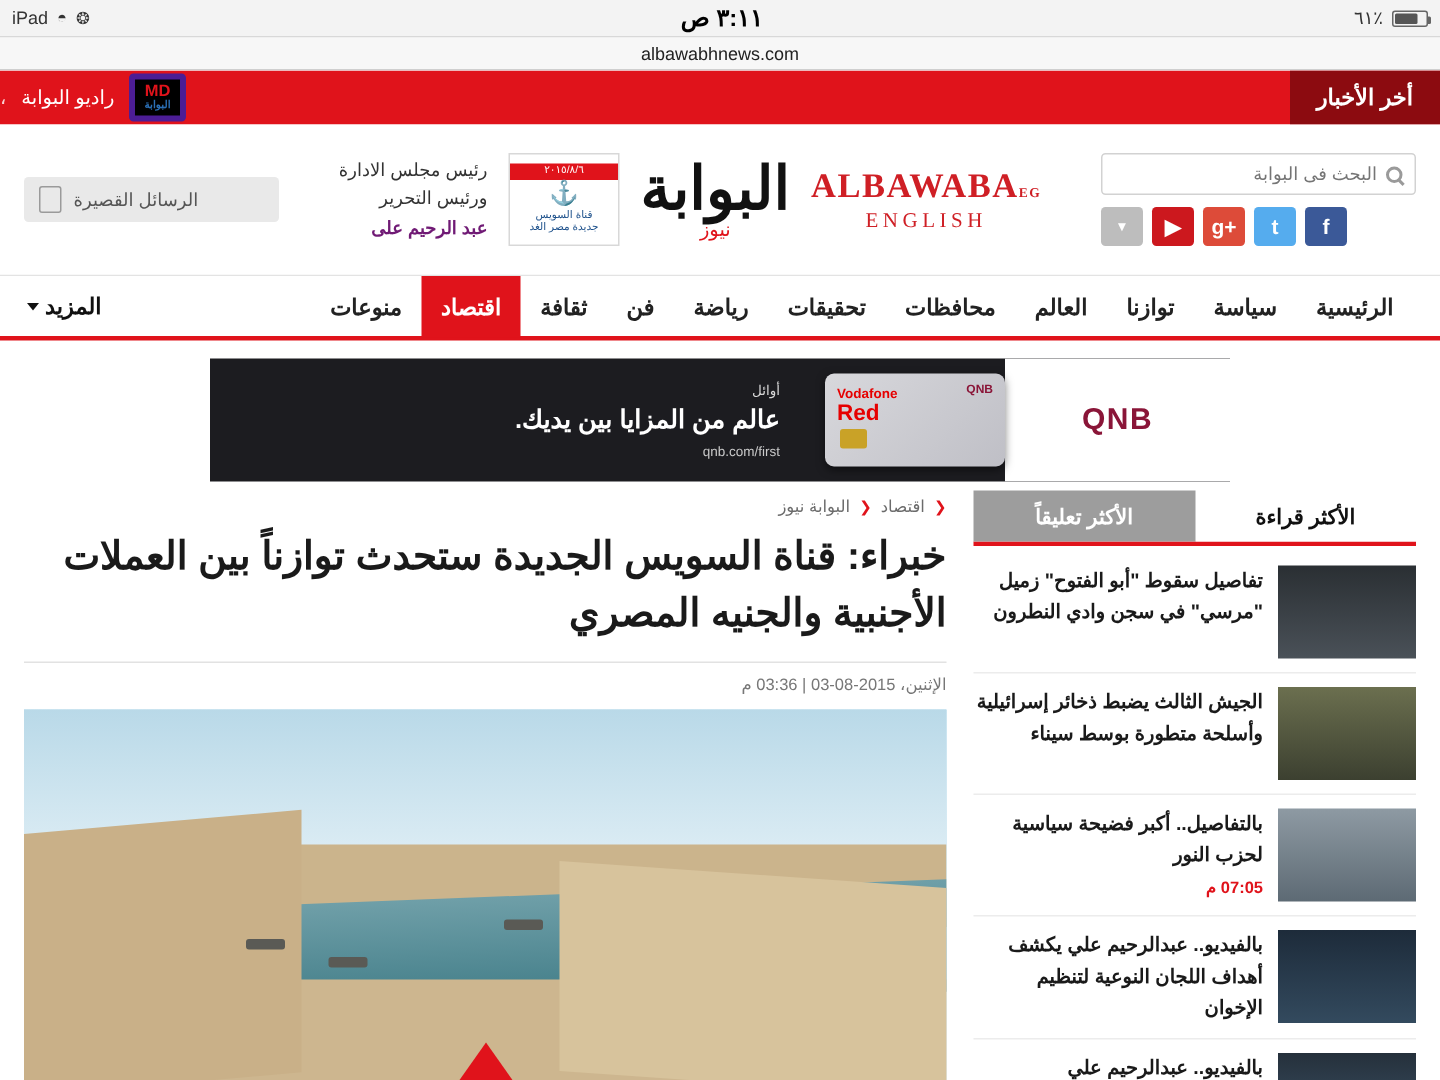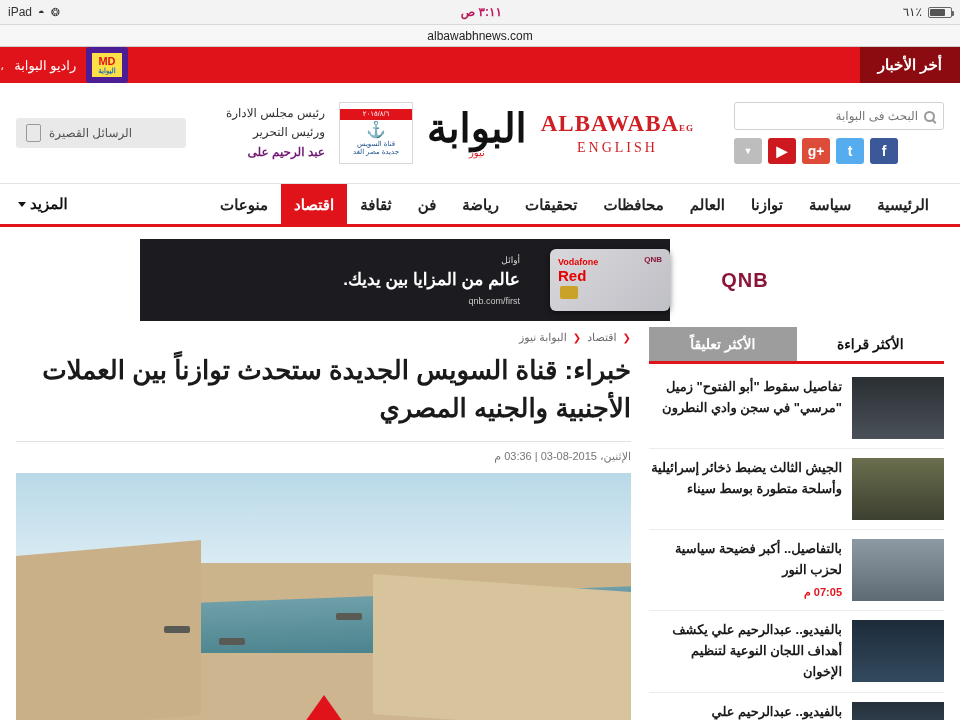--- a/index.html
+++ b/index.html
@@ -16,21 +16,21 @@
     border-bottom: 1px solid #d8d8d8;
     display: flex;
     align-items: center;
     justify-content: space-between;
     padding: 12px 8px;
     font-size: 12px;
     color: #333;
     direction: ltr;
   }
   .sb-left { display: flex; align-items: center; gap: 6px; }
-  .sb-center { font-size: 12px; font-weight: bold; color: #be185d; }
+  .sb-center { font-size: 16px; font-weight: bold; color: #000000; }
   .sb-right { display: flex; align-items: center; gap: 6px; }
   .wifi-glyph { font-size: 11px; }
   .batt {
     width: 24px; height: 11px; border: 1px solid #666; border-radius: 2px;
     position: relative; display: inline-block;
   }
   .batt::after {
     content: ""; position: absolute; right: -3px; top: 3px;
     width: 2px; height: 5px; background: #666; border-radius: 0 1px 1px 0;
   }
@@ -49,23 +49,23 @@
   
   .page { width: 960px; height: 676px; overflow: hidden; position: relative; background: #fff; }
 
   
   .topbar {
     height: 36px; background: #e0131b; display: flex; align-items: center;
     justify-content: space-between; padding: 0 0 0 0;
   }
   .topbar-right { display: flex; align-items: center; gap: 10px; padding-right: 14px; }
   .radio-logo {
-    background: #fde047; color: #e0131b; font-weight: bold; font-size: 11px;
+    background: #000000; color: #e0131b; font-weight: bold; font-size: 11px;
     padding: 3px 6px; border-radius: 3px; line-height: 1.05; text-align: center;
-    border: 6px solid #4c1d95;
+    border: 4px solid #4c1d95;
   }
   .radio-logo small { display: block; font-size: 7px; color: #2b6fb5; }
   .radio-text { color: #fff; font-size: 13px; }
   .topbar-sep { color: #fff; font-size: 13px; opacity: .8; }
   .akhbar-btn {
     background: #8c0b10; color: #fff; font-size: 15px; font-weight: bold;
     height: 36px; display: flex; align-items: center; padding: 0 18px;
   }
 
   
@@ -103,21 +103,21 @@
   .suez-logo {
     width: 74px; height: 62px; border: 1px solid #d8d8d8; background: #fff;
     display: flex; flex-direction: column; align-items: center; justify-content: center;
     font-size: 7px; color: #1b4f8a; text-align: center; line-height: 1.25;
   }
   .suez-top { background: #e0131b; color: #fff; font-size: 7px; width: 100%; text-align: center; padding: 1px 0; }
   .suez-ship { font-size: 16px; color: #1b4f8a; }
 
   .brand { text-align: center; }
   .brand .ar { font-size: 40px; font-weight: bold; color: #111; line-height: .95; letter-spacing: -1px; }
-  .brand .news { font-size: 10px; color: #e0131b; text-align: center; }
+  .brand .news { font-size: 13px; color: #e0131b; text-align: center; }
 
   .hdr-left-brand { text-align: center; color: #cf1f25; }
   .hdr-left-brand .w1 { font-size: 23px; letter-spacing: 1px; font-weight: bold; font-family: "Liberation Serif", serif; }
   .hdr-left-brand .eg { font-size: 9px; }
   .hdr-left-brand .w2 { font-size: 14px; letter-spacing: 3px; color: #cf1f25; font-family: "Liberation Serif", serif; margin-top: 3px; }
 
   .hdr-left { display: flex; flex-direction: column; gap: 8px; width: 170px; }
   .pill {
     background: #e9e9e9; border-radius: 3px; height: 30px; display: flex;
     align-items: center; justify-content: flex-end; gap: 8px; padding: 0 10px;

